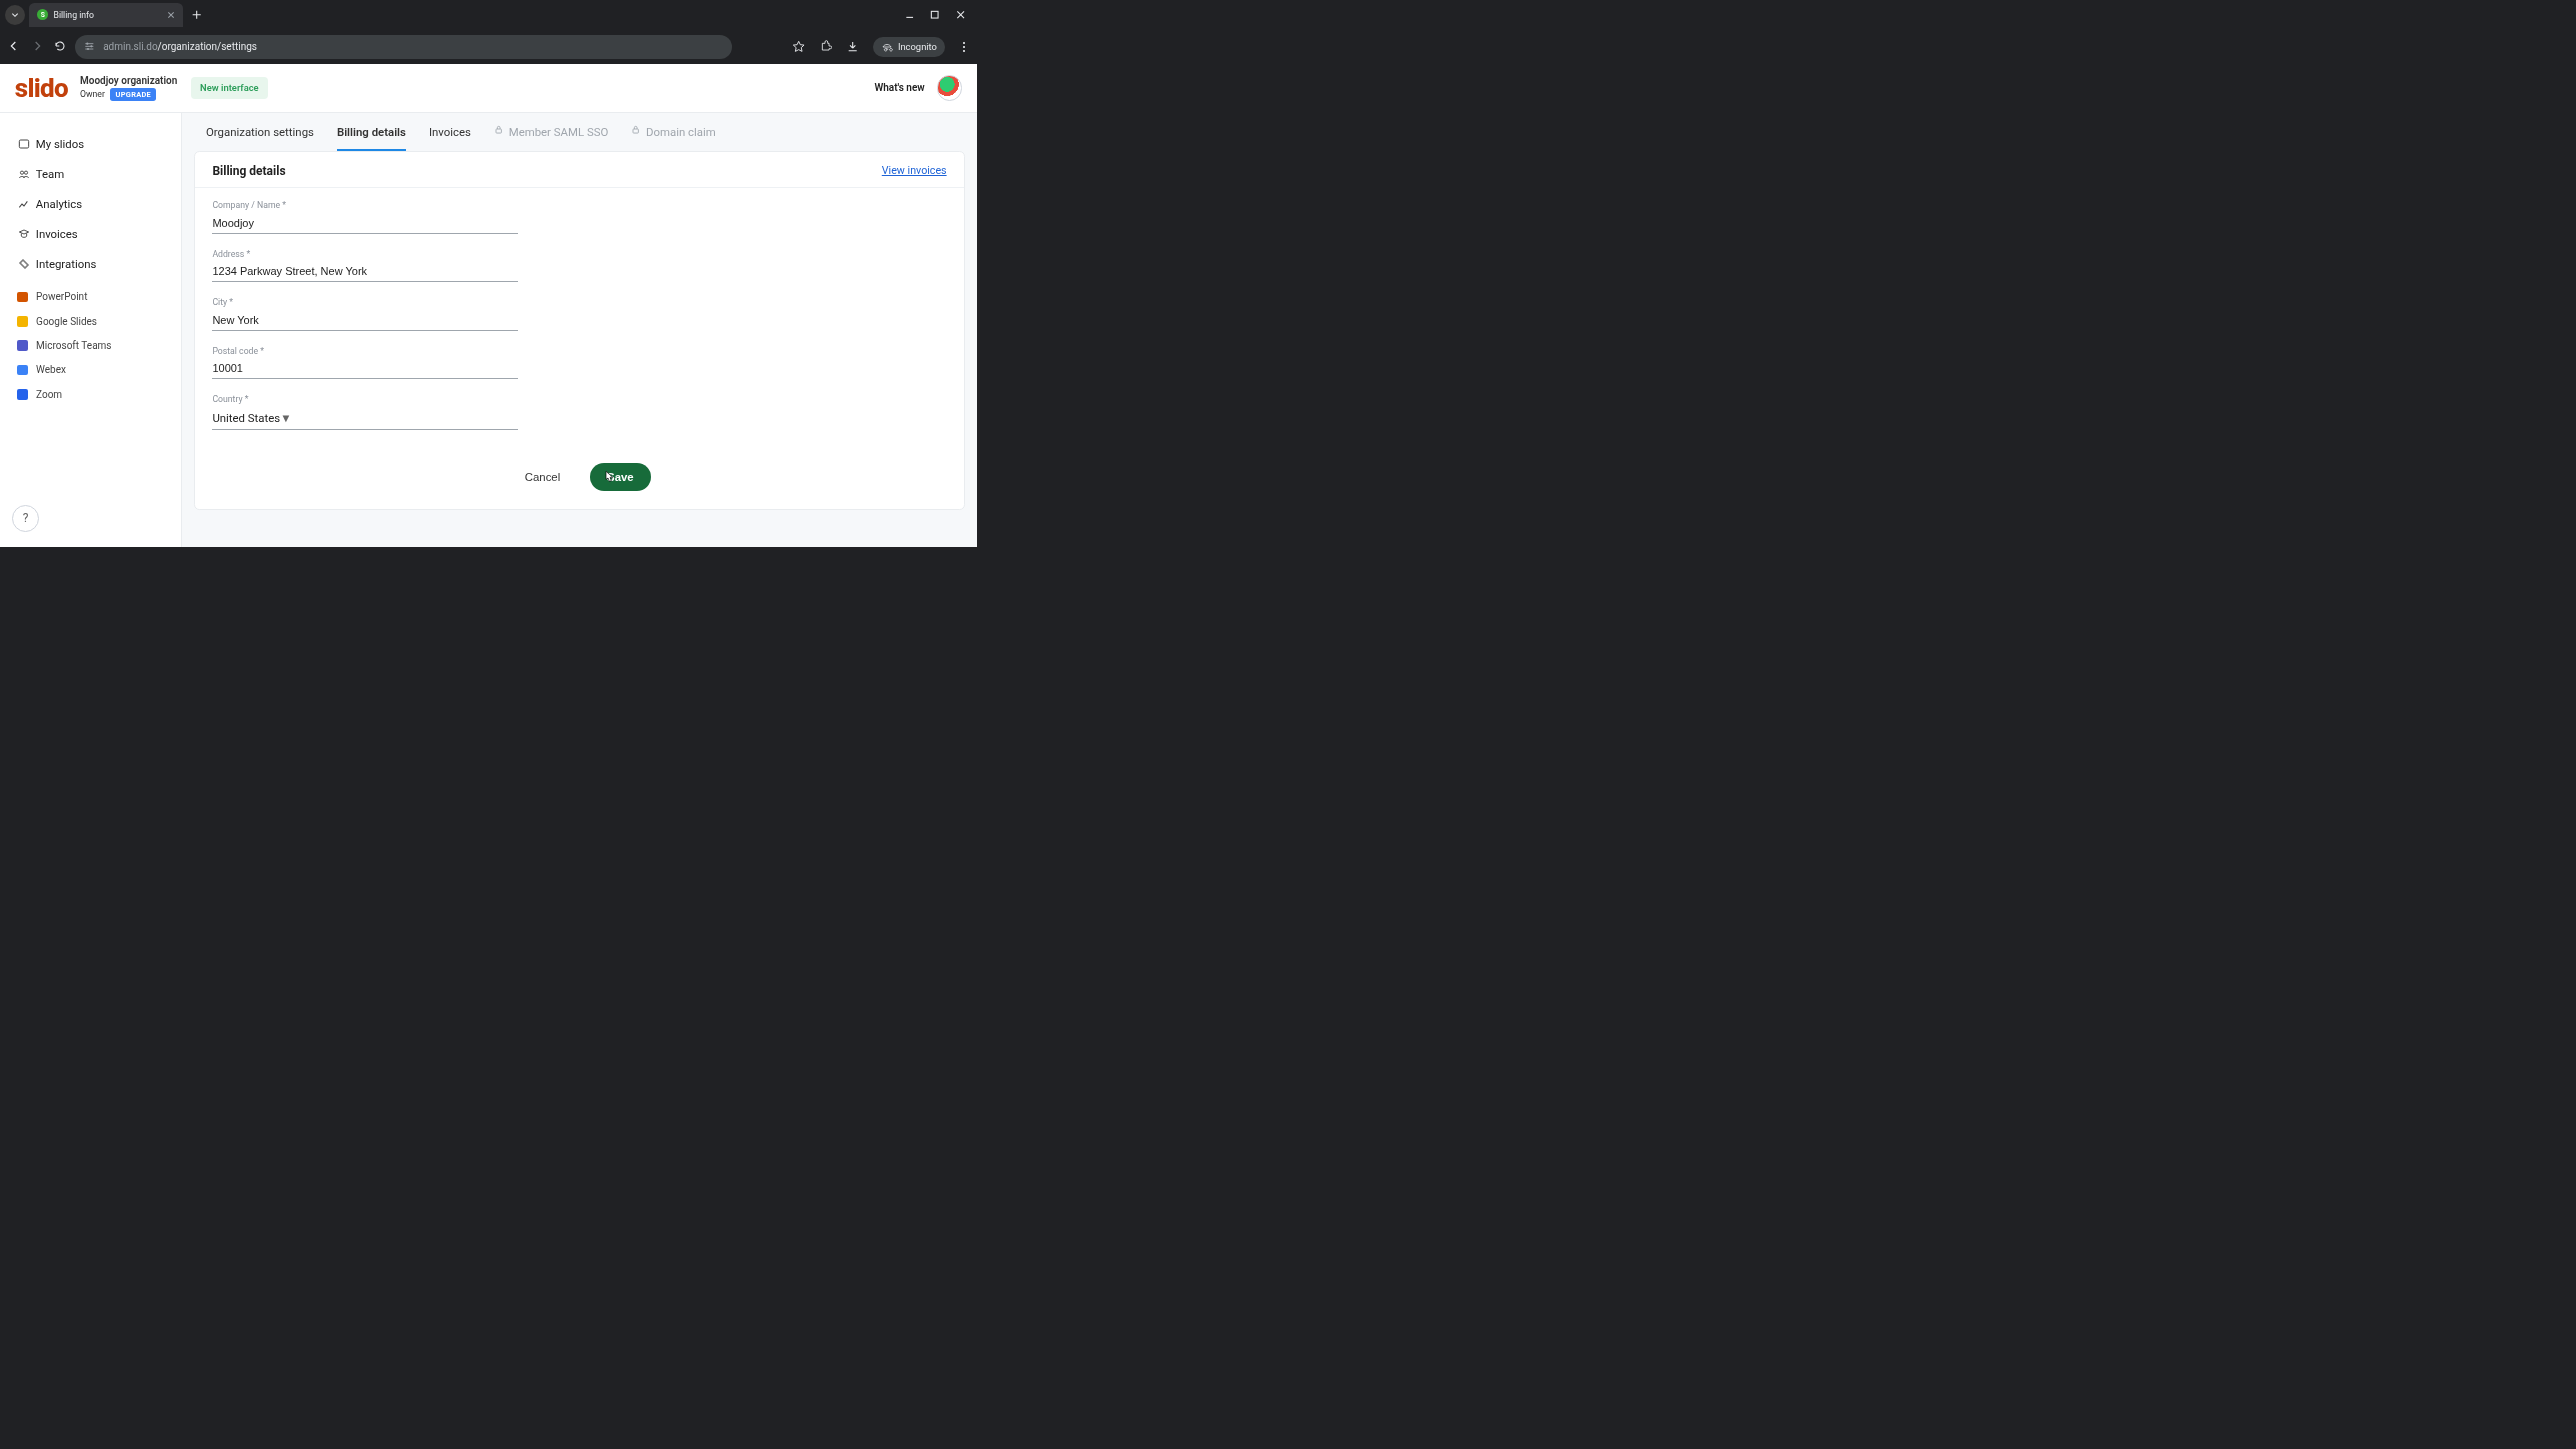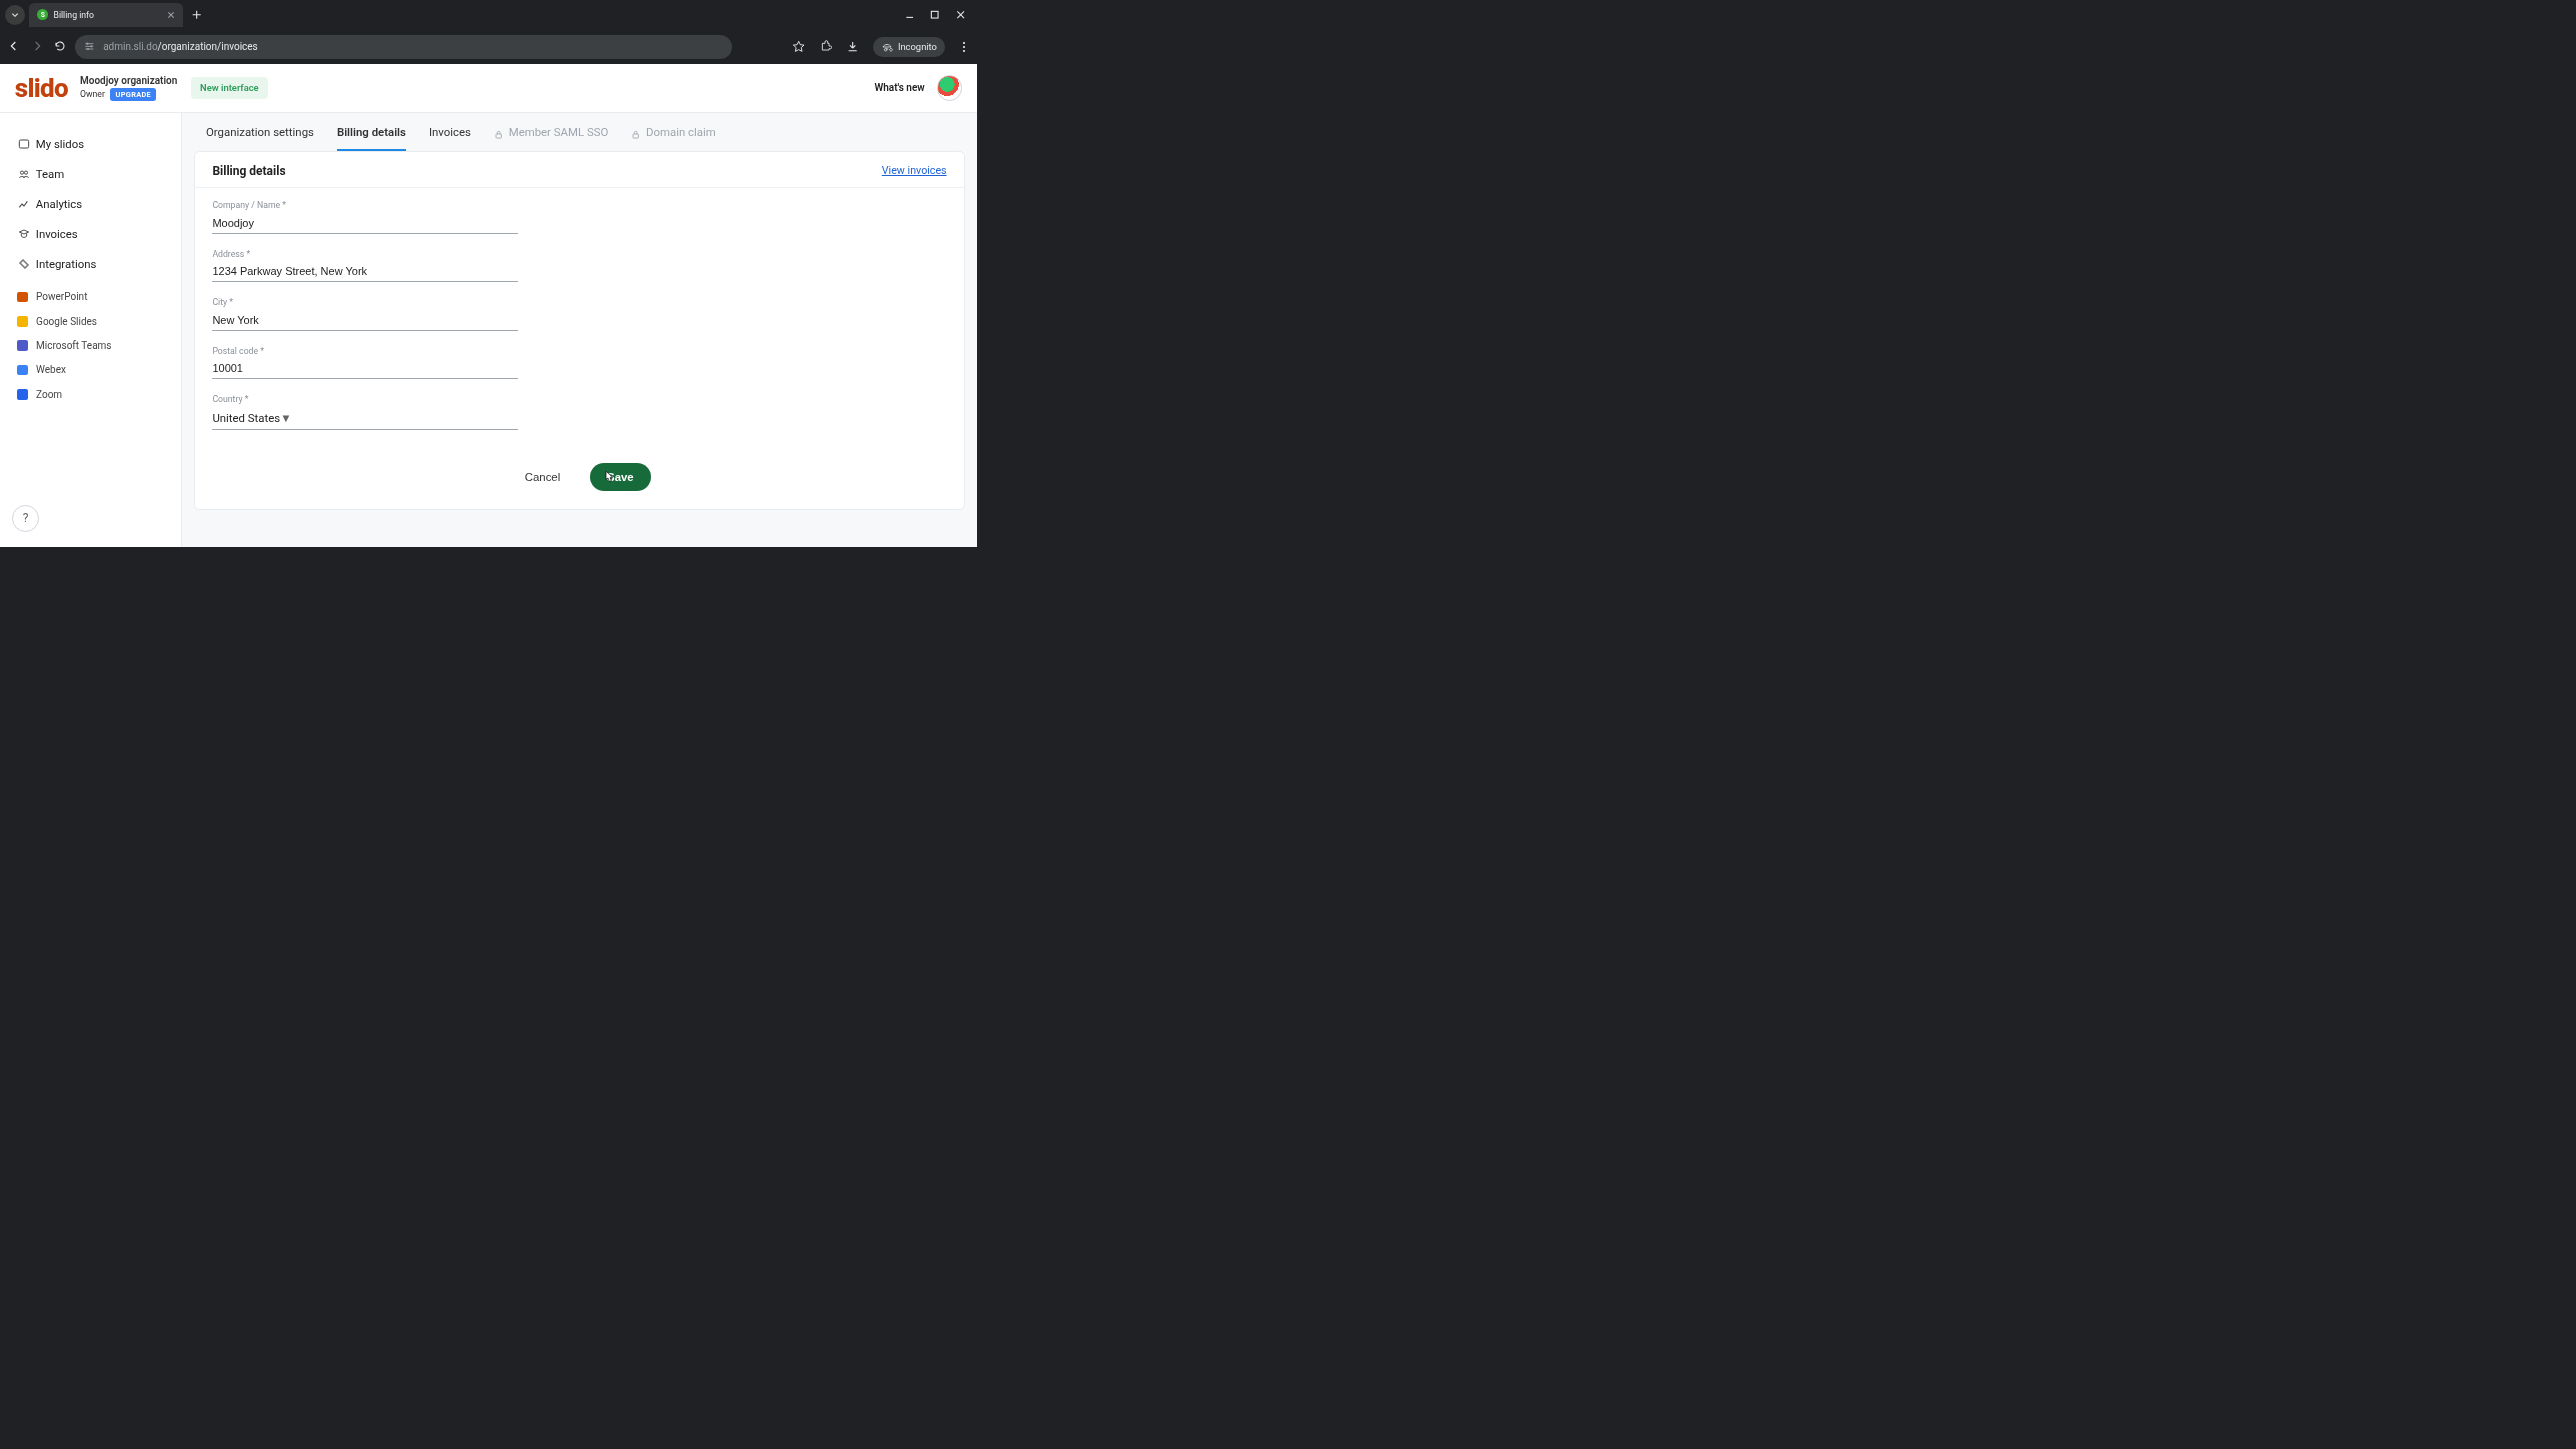--- a/index.html
+++ b/index.html
@@ -83,21 +83,21 @@
   .help-btn {
     margin-top: auto; width: 27px; height: 27px; border-radius: 50%;
     border: 0.7px solid #d0d5dd; display:flex; align-items:center; justify-content:center;
     color: #666; font-size: 12px; margin-left: 4px;
   }
 
   .content { flex: 1; background: #f6f8fa; padding: 0; }
   .tabs-row { display: flex; gap: 23px; padding: 12px 24px 0 24px; font-size: 11.4px; }
   .tab-item { color: #333; padding-bottom: 9.4px; border-bottom: 2px solid transparent; }
   .tab-item.active { border-bottom-color: #1e88e5; font-weight: 600; }
-  .tab-item.locked { color: #a0a6ad; display:flex; align-items:flex-end; gap:5.4px; }
+  .tab-item.locked { color: #a0a6ad; display:flex; align-items:flex-start; gap:5.4px; }
 
   .card {
     margin: 0 12px; background: #fff; border: 0.7px solid #e9ecef; border-radius: 5.4px;
     padding: 12px 0 17.4px 0;
   }
   .card-header { display:flex; align-items:center; justify-content:space-between; padding: 0 17.4px 9.4px 17.4px; border-bottom: 0.7px solid #eef1f4;}
   .card-title { font-size: 12px; font-weight: 700; color: #222; }
   .view-invoices { color: #1e63d6; font-size: 10.7px; text-decoration: underline; }
 
   .form { padding: 12px 17.4px 0 17.4px; max-width: 537px; }
@@ -182,21 +182,21 @@
       </span>
     <div class="url-pill">
       <span class="site-icon">
           <svg width="10.7" height="10.7" viewBox="0 0 16 16">
             <path d="M2 4h12M2 8h12M2 12h12" stroke="#9aa0a6" stroke-width="1.4"></path>
             <circle cx="5" cy="4" r="1.6" fill="#9aa0a6"></circle>
             <circle cx="11" cy="8" r="1.6" fill="#9aa0a6"></circle>
             <circle cx="6" cy="12" r="1.6" fill="#9aa0a6"></circle>
           </svg>
         </span>
-      <span><span class="url-muted">admin.sli.do</span><span>/organization/invoices</span></span>
+      <span><span class="url-muted">admin.sli.do</span><span>/organization/settings</span></span>
     </div>
     <div class="addr-right">
       <span>
           <svg width="13.4" height="13.4" viewBox="0 0 20 20">
             <path d="M10 2l2.4 5 5.6.6-4.2 3.8 1.2 5.6L10 14.4 5 17l1.2-5.6L2 7.6 7.6 7z" stroke="#e8eaed" stroke-width="1.4" fill="none"></path>
           </svg>
         </span>
       <span>
           <svg width="13.4" height="13.4" viewBox="0 0 20 20">
             <path d="M5 5h4V3a2 2 0 1 1 4 0v2h2v4h2a2 2 0 1 1 0 4h-2v2H5z" stroke="#e8eaed" stroke-width="1.3" fill="none"></path>

